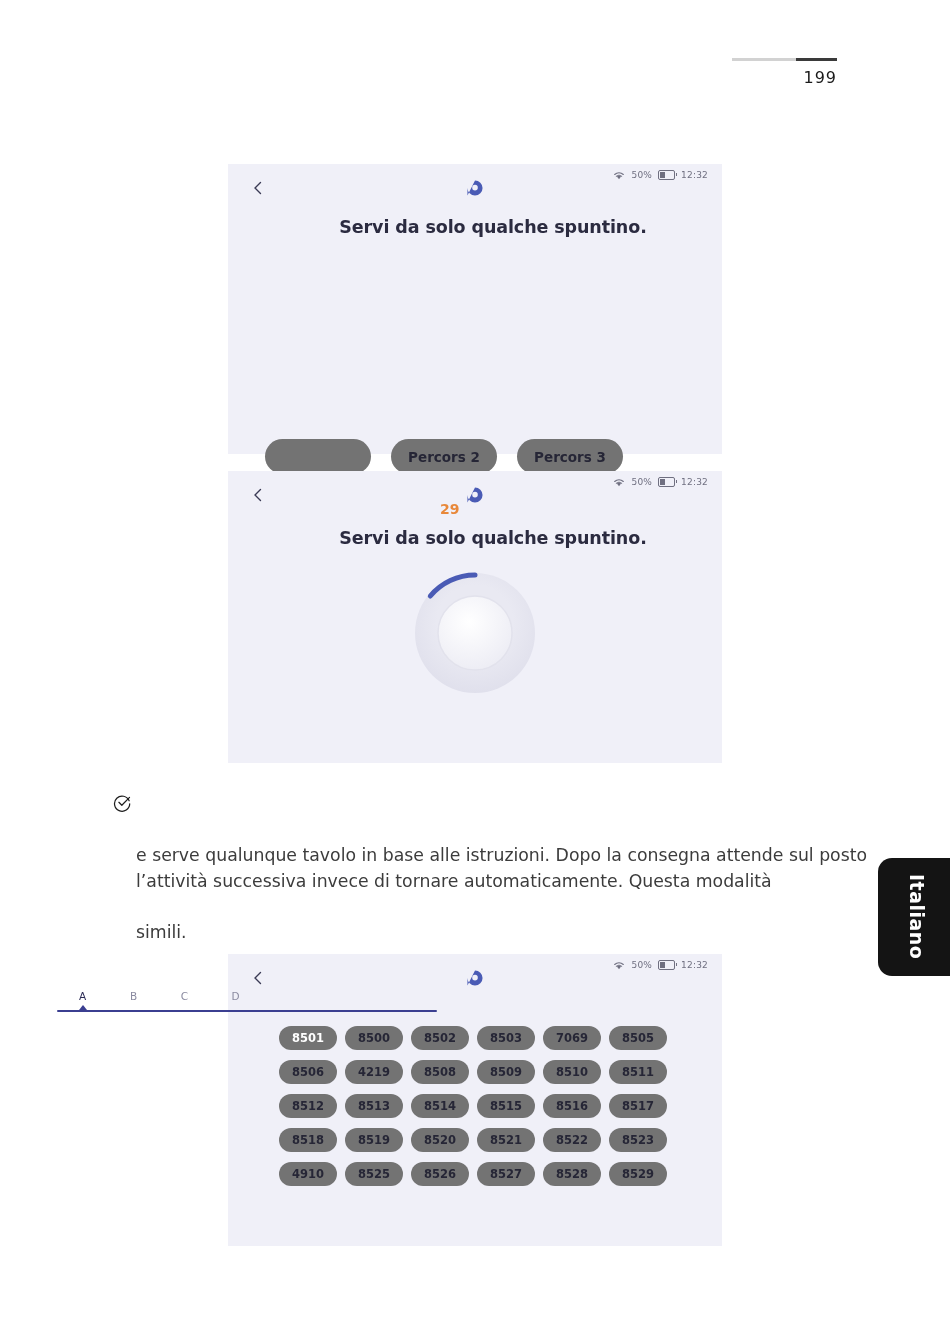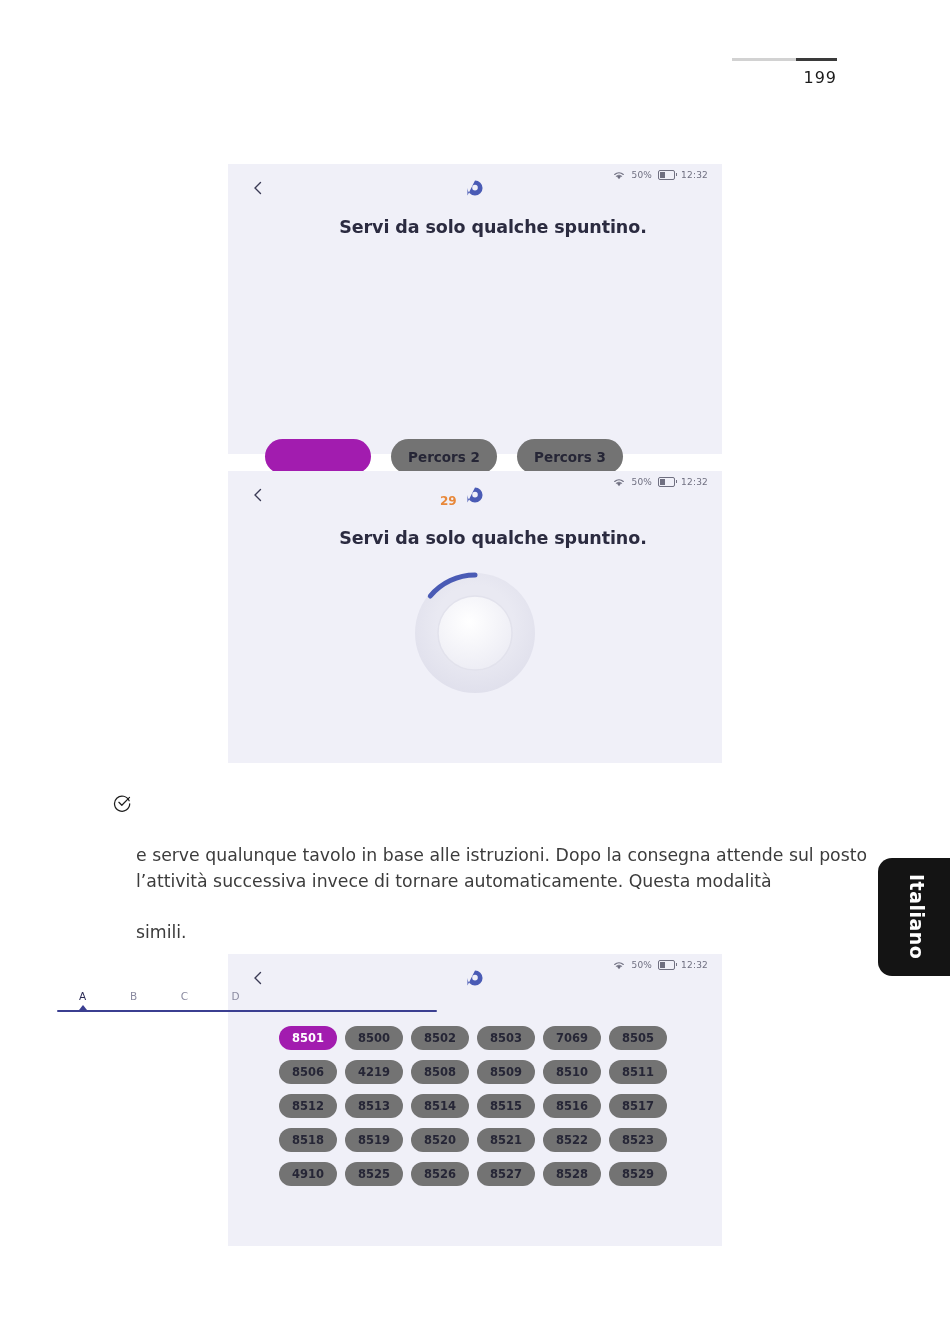--- a/index.html
+++ b/index.html
@@ -116,23 +116,23 @@
   .brand-logo {
     position: absolute;
     left: 50%;
     transform: translateX(-50%);
     top: 15px;
     width: 18px; height: 18px;
   }
 
   .badge-count {
     position: absolute;
-    top: 23px;
+    top: 30px;
     color: #e8883a;
-    font-size: 12px;
+    font-size: 14px;
     font-weight: bold;
   }
 
   .screen-title {
     position: absolute;
     left: 0; right: 0;
     text-align: center;
     color: #2b2b40;
     font-size: 17.5px;
     font-weight: bold;
@@ -153,21 +153,21 @@
     color: #262636;
     border-radius: 999px;
     display: flex;
     align-items: center;
     justify-content: center;
     font-weight: bold;
     box-sizing: border-box;
     border: none;
     font-family: inherit;
   }
-  .pill.selected { background: #a21caf; color: #4a5bb5; }
+  .pill.selected { background: #737373; color: #4a5bb5; }
   .pill.selected.showtext { color: #ffffff; }
 
   #route-grid { top: 275px; width: 420px; gap: 14px 20px; }
   #route-grid .pill { width: 106px; height: 35px; font-size: 13.5px; }
 
   #table-grid { top: 1026px; width: 392px; gap: 10px 8px; }
   #table-grid .pill { width: 58px; height: 24px; font-size: 11.5px; }
 
   
   .cta {

